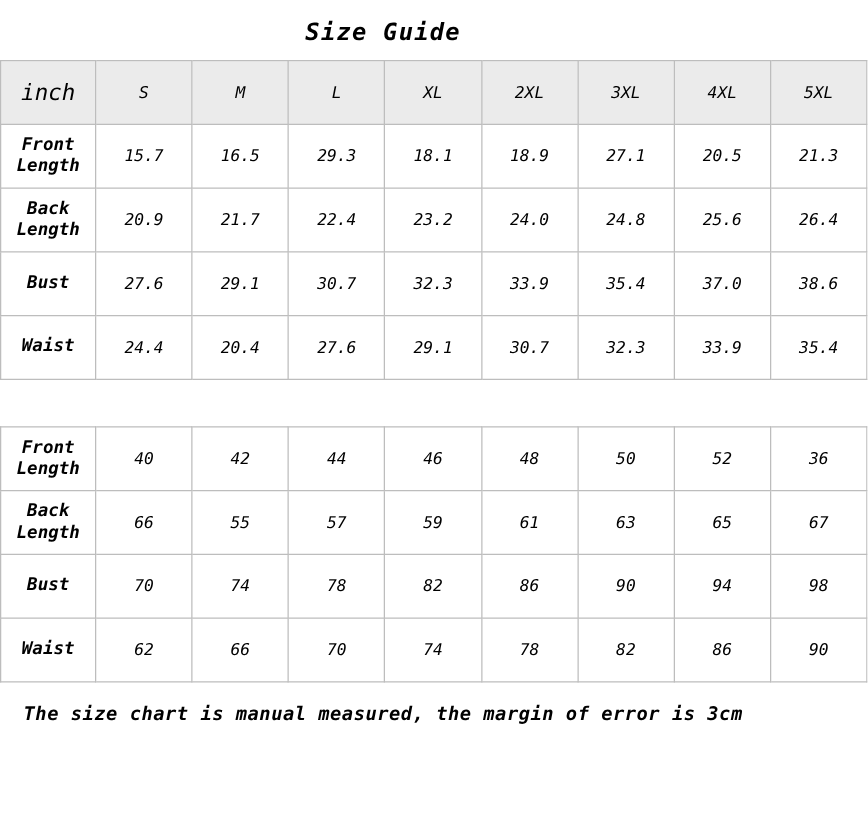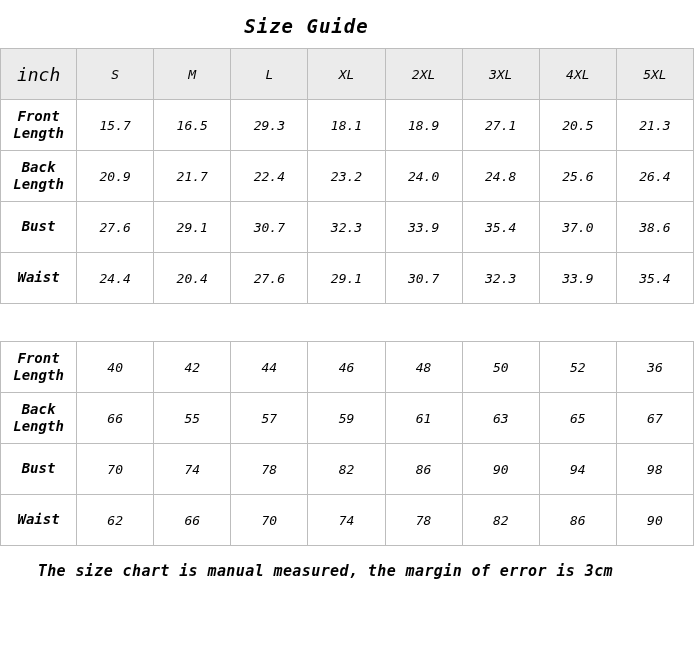--- a/index.html
+++ b/index.html
@@ -65,21 +65,21 @@
     line-height: 1.25;
     padding: 0 1px;
   }
   col.c-label { width: 76px; }
   col.c-size  { width: 77px; }
   .gap {
     height: 37px;
     background: #ffffff;
   }
   .footer {
-    text-align: right;
+    text-align: center;
     font-family: "DejaVu Sans Mono", monospace;
     font-size: 15px;
     font-weight: bold;
     letter-spacing: 0.4px;
     padding-top: 16px;
     color: #000;
   }
   .nowrap { white-space: nowrap; }
 </style>
 </head>

